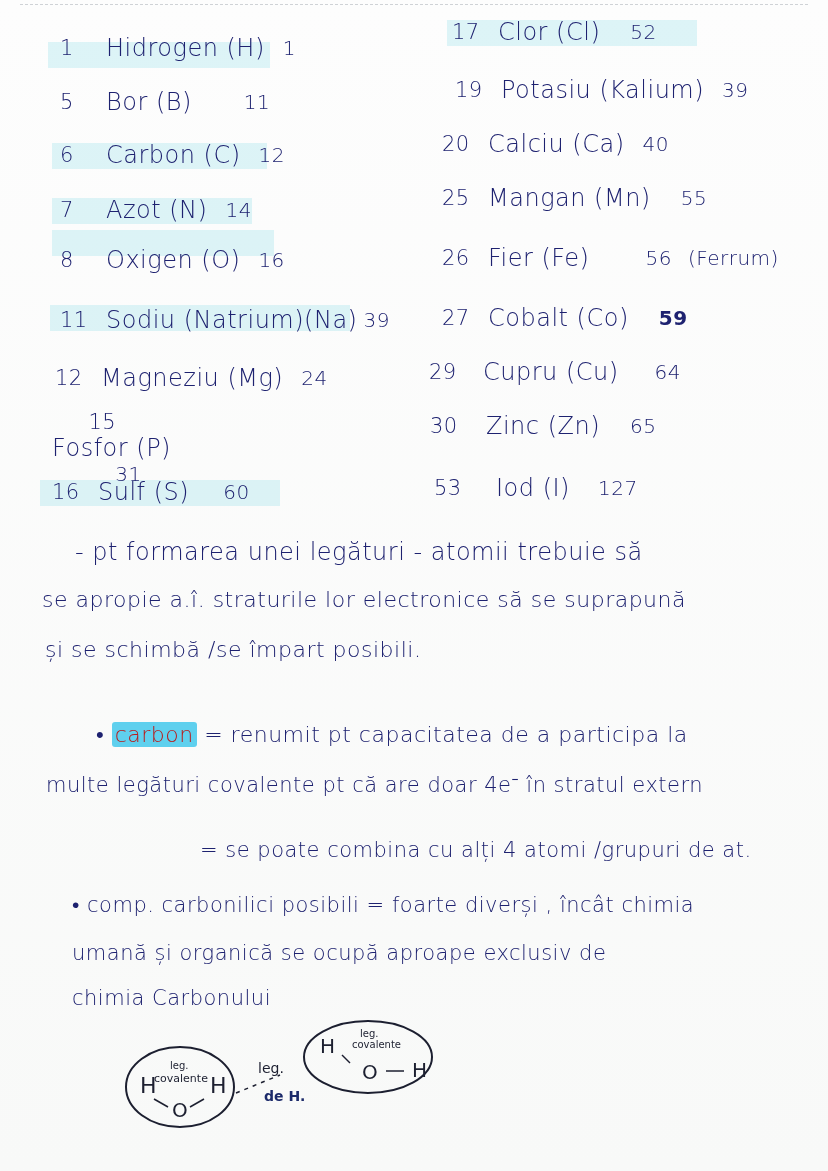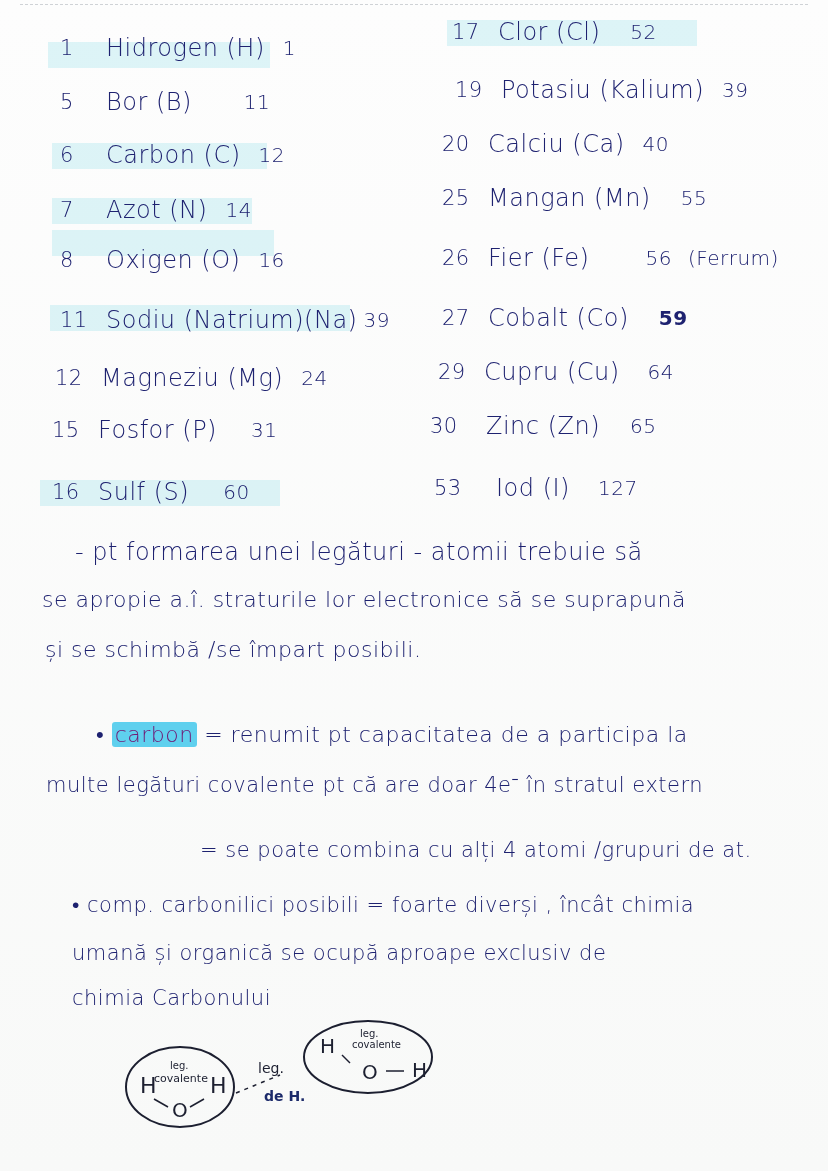--- a/index.html
+++ b/index.html
@@ -13,21 +13,21 @@
     .page { position: absolute; inset: 0; background: linear-gradient(180deg,#fdfdfd 0%,#f8f9f8 100%); }
     .top-rule { position: absolute; left: 20px; right: 20px; top: 4px; border-top: 1px dashed #cfd2d6; }
     .hand { font-family: "DejaVu Sans", sans-serif; font-weight: 300; letter-spacing: 0.5px; color: #1e2270; }
     .elem-row { position: absolute; height: 40px; display: flex; align-items: center; font-size: 24px; white-space: nowrap; }
     .elem-row .num { display: inline-block; width: 46px; text-align: left; font-size: 21px; }
     .elem-row .name { display: inline-block; }
     .elem-row .mass { display: inline-block; margin-left: 18px; font-size: 20px; }
     .elem-row .extra { display: inline-block; margin-left: 16px; font-size: 20px; }
     .hl { position: absolute; height: 26px; background: rgba(168, 230, 236, 0.38); }
     .para { position: absolute; font-size: 24px; line-height: 40px; white-space: nowrap; }
-    .word-hl { background: #5fd0ee; padding: 0 3px; border-radius: 3px; color: #701a75; }
+    .word-hl { background: #5fd0ee; padding: 0 3px; border-radius: 3px; color: #b91c1c; }
     .diagram { position: absolute; left: 120px; top: 1015px; width: 340px; height: 120px; }
     .diagram svg { width: 100%; height: 100%; }
   </style>
 </head>
 <body>
 
 <div class="page">
   <div class="top-rule"></div>
 
   <div class="hl" style="left:48px;top:42px;width:222px;"></div>
@@ -67,21 +67,21 @@
   <div class="elem-row hand" style="left:60px;top:300px;">
     <span class="num">11</span>
     <span class="name">Sodiu (Natrium)(Na)</span>
     <span class="mass" style="margin-left:6px;">39</span>
   </div>
   <div class="elem-row hand" style="left:55px;top:358px;">
     <span class="num">12</span>
     <span class="name">Magneziu (Mg)</span>
     <span class="mass">24</span>
   </div>
-  <div class="elem-row hand" style="left:52px;top:410px;">
+  <div class="elem-row hand" style="left:52px;top:410px;flex-direction:column;">
     <span class="num">15</span>
     <span class="name">Fosfor (P)</span>
     <span class="mass" style="margin-left:34px;">31</span>
   </div>
   <div class="elem-row hand" style="left:52px;top:472px;">
     <span class="num">16</span>
     <span class="name">Sulf (S)</span>
     <span class="mass" style="margin-left:34px;">60</span>
   </div>
 
@@ -109,21 +109,21 @@
     <span class="num">26</span>
     <span class="name">Fier (Fe)</span>
     <span class="mass" style="margin-left:56px;">56</span>
     <span class="extra">(Ferrum)</span>
   </div>
   <div class="elem-row hand" style="left:442px;top:298px;">
     <span class="num">27</span>
     <span class="name">Cobalt (Co)</span>
     <span class="mass" style="margin-left:30px;font-weight:bold;">59</span>
   </div>
-  <div class="elem-row hand" style="left:438px;top:352px;">
+  <div class="elem-row hand" style="left:429px;top:352px;gap:8px;">
     <span class="num">29</span>
     <span class="name">Cupru (Cu)</span>
     <span class="mass" style="margin-left:28px;">64</span>
   </div>
   <div class="elem-row hand" style="left:430px;top:406px;">
     <span class="num" style="width:56px;">30</span>
     <span class="name">Zinc (Zn)</span>
     <span class="mass" style="margin-left:30px;">65</span>
   </div>
   <div class="elem-row hand" style="left:434px;top:468px;">

